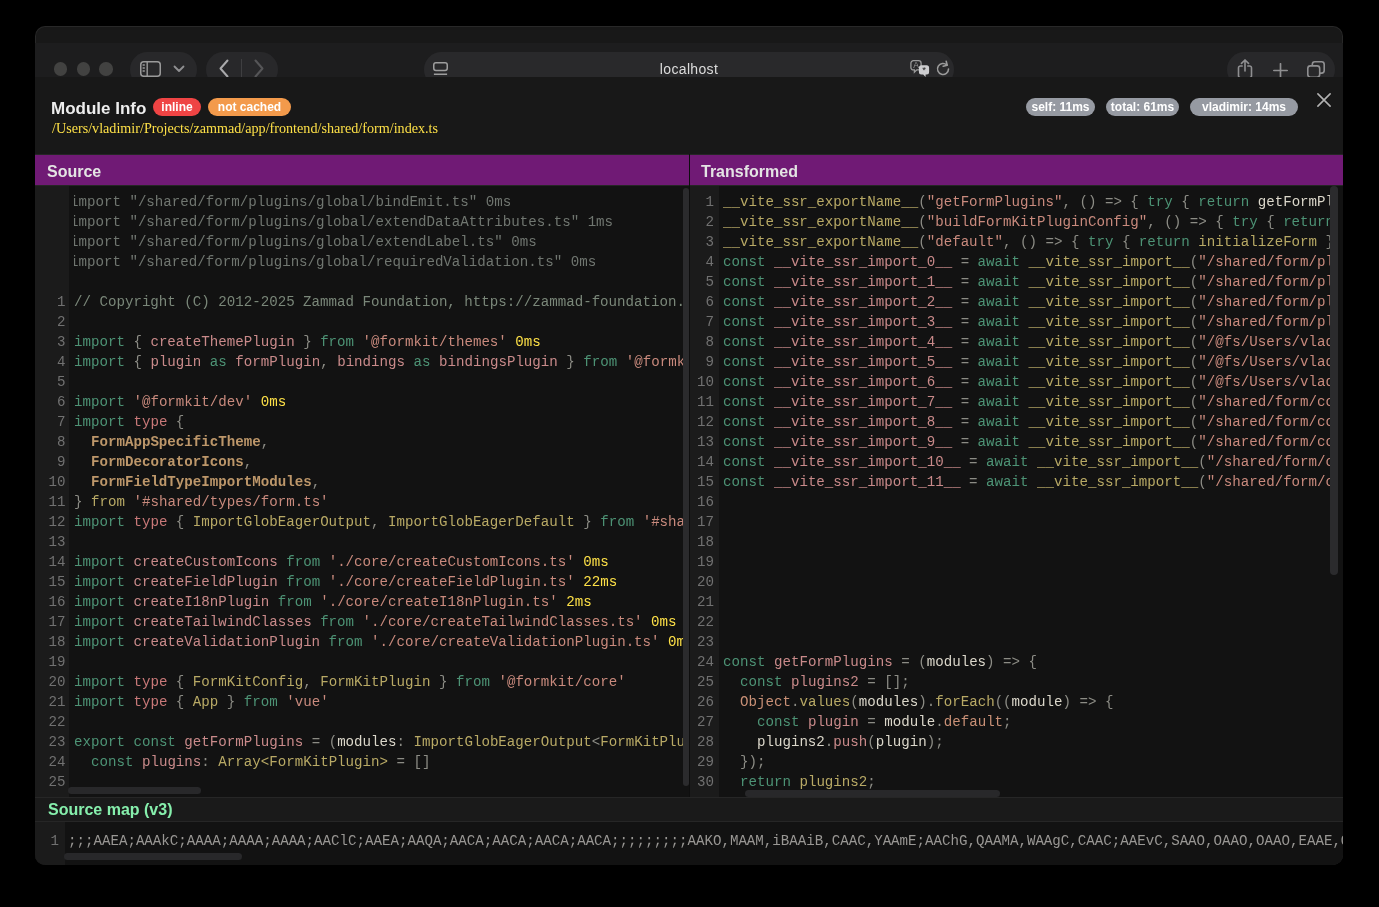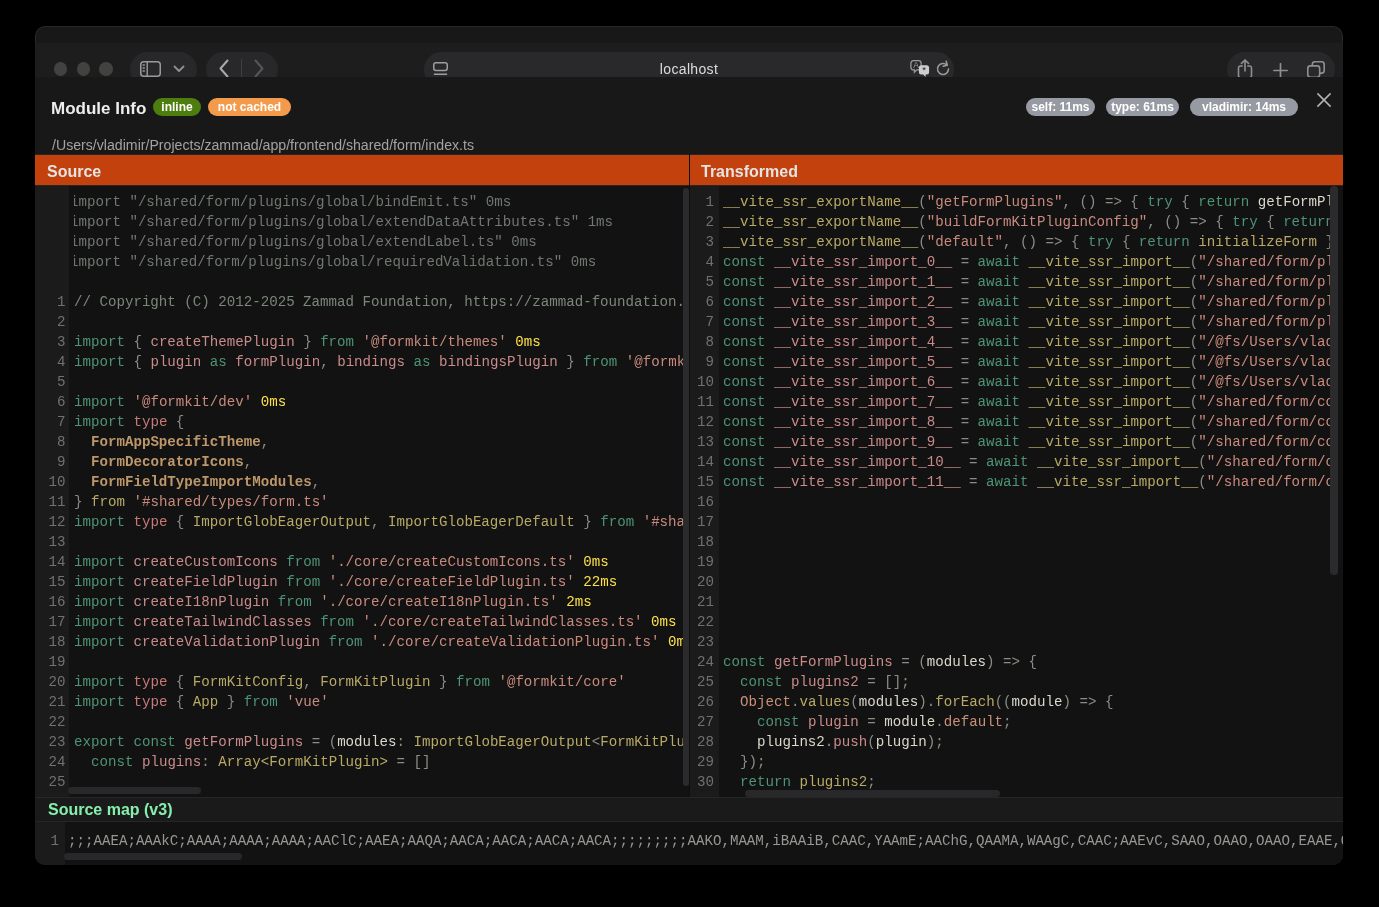--- a/index.html
+++ b/index.html
@@ -8,24 +8,24 @@
   box-shadow: inset 0 0 0 1px rgba(255,255,255,0.07); }
 
 #toolbar { position:absolute; left:0; top:0; width:1308px; height:51px; background:#1d1d1e;margin-top:17px; }
 .tl { position:absolute; top:19px; width:13.5px; height:13.5px; border-radius:50%; background:#424241; }
 .pill { position:absolute; top:9px; height:35px; background:#28282a; border-radius:17.5px; }
 
 #modinfo { position:absolute; left:0; top:51px; width:1308px; height:77px; background:#181818; }
 #modinfo h1 { font-size:17px; font-weight:bold; color:#ededed; position:absolute; left:16px; top:22px; }
 .badge { position:absolute; top:20.5px; height:18px; border-radius:9px; color:#fff; font-size:12px;
   font-weight:bold; line-height:18px; text-align:center; }
-#path { position:absolute; left:17px; top:60px; font-family:Liberation Sans, sans-serif;
-  font-size:14.15px; color:#a3a3a3; }
+#path { position:absolute; left:17px; top:43px; font-family:Liberation Serif, serif;
+  font-size:14.15px; color:#fde047; }
 
-.hdr { position:absolute; top:128px; width:654px; height:32px; background:#c2410c;
+.hdr { position:absolute; top:128px; width:654px; height:32px; background:#701a75;
   border-top:1px solid #262626; border-bottom:1px solid #262626; }
 .hdr span { position:absolute; left:12px; top:7.5px; font-size:16px; font-weight:bold; color:#e4e4e4; }
 .codewrap { position:absolute; top:160px; height:611px; background:#121212; overflow:hidden; }
 .gut { position:absolute; left:0; top:0; height:611px; background:#1b1b1b; }
 .mono { font-family:"Liberation Mono",monospace; font-size:14.15px; line-height:20px; white-space:pre; }
 .nums { position:absolute; top:6px; text-align:right; color:#717171; }
 .code { position:absolute; top:6px; color:#dbd7ca; }
 .code b, .nums b { font-weight:normal; }
 b.k { color:#4d9375; } b.r { color:#c98a8a; } b.rt { color:#c87878; }
 b.s { color:#c98a7d; } b.y { color:#b8a965; } b.t { color:#bd976a;font-weight:bold; }
@@ -100,24 +100,24 @@
       <path d="M7.5 0.8 V14.2 M0.8 7.5 H14.2" stroke="#8f8f91" stroke-width="1.7" stroke-linecap="round"></path>
     </svg>
 
     <svg style="position:absolute;left:1272px;top:18px" width="18" height="17" viewBox="0 0 18 17">
       <rect x="5.3" y="0.8" width="11.9" height="11.3" rx="2.6" fill="none" stroke="#8f8f91" stroke-width="1.6"></rect>
       <rect x="0.8" y="4.9" width="11.9" height="11.3" rx="2.6" fill="#28282a" stroke="#8f8f91" stroke-width="1.6"></rect>
     </svg>
   </div>
   <div id="modinfo">
     <h1>Module Info</h1>
-    <div class="badge" style="left:118px; width:48px; background:#4d7c0f">inline</div>
+    <div class="badge" style="left:118px; width:48px; background:#ef4444">inline</div>
     <div class="badge" style="left:173px; width:83px; background:#f39a4b">not cached</div>
     <div class="badge" style="left:991px; width:69px; background:#969aa2">self: 11ms</div>
-    <div class="badge" style="left:1071px; width:73px; background:#969aa2">type: 61ms</div>
+    <div class="badge" style="left:1071px; width:73px; background:#969aa2">total: 61ms</div>
     <div class="badge" style="left:1155px; width:108px; background:#969aa2">vladimir: 14ms</div>
     <svg style="position:absolute;left:1280.5px;top:14.5px" width="16" height="16" viewBox="0 0 17 17">
       <path d="M2 2 L15 15 M15 2 L2 15" stroke="#b2b2b2" stroke-width="1.7" stroke-linecap="round"></path>
     </svg>
     <div id="path">/Users/vladimir/Projects/zammad/app/frontend/shared/form/index.ts</div>
   </div>
 
   <div class="hdr" style="left:0">
       <span>Source</span>
     </div>

